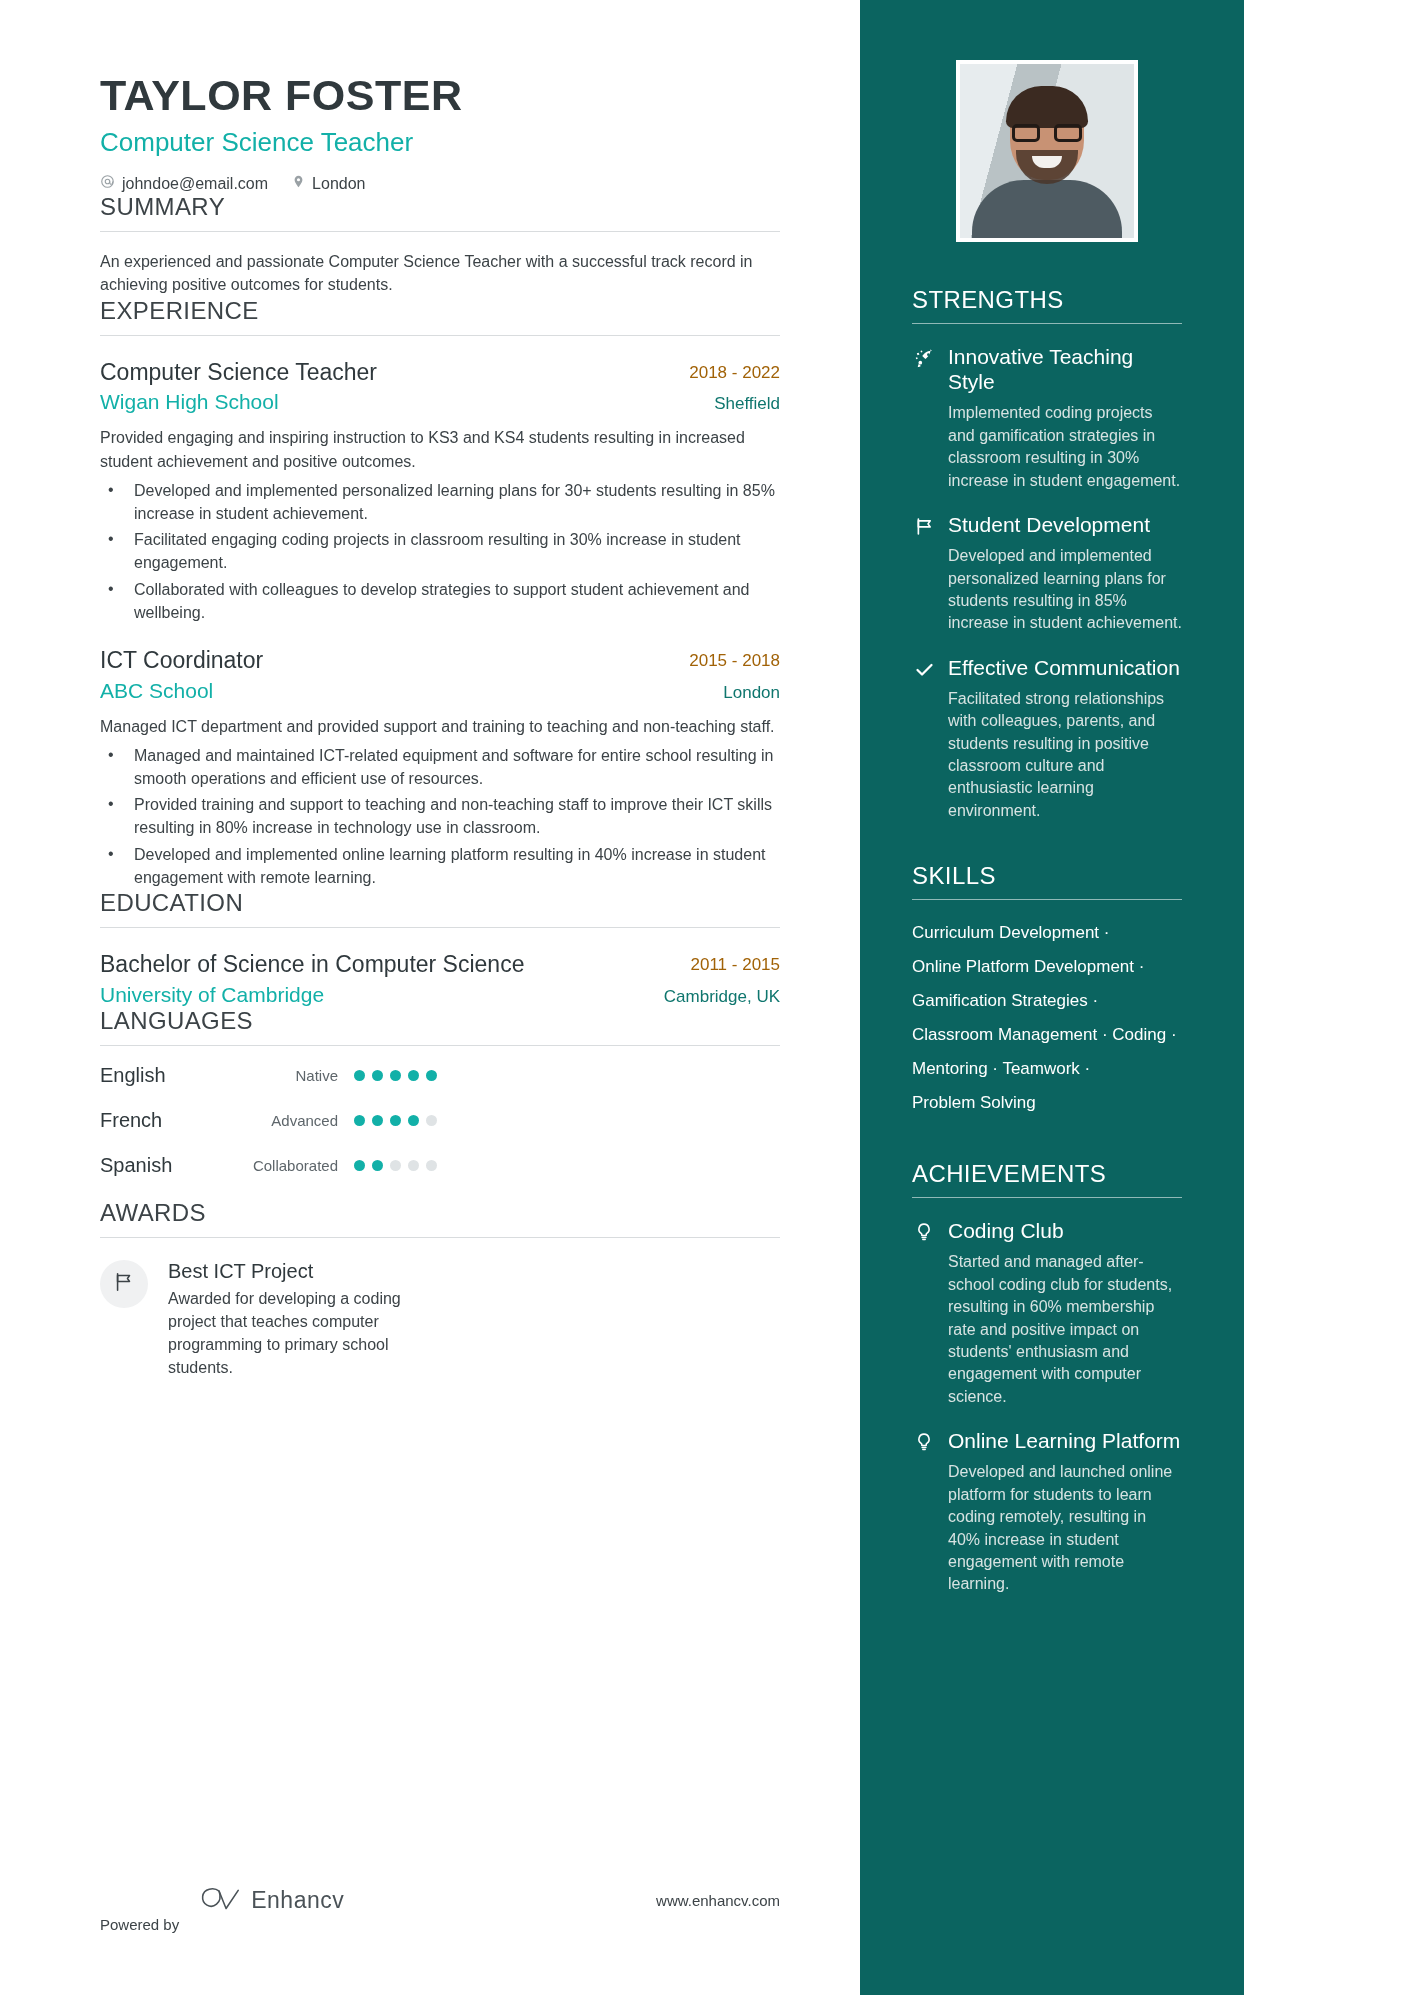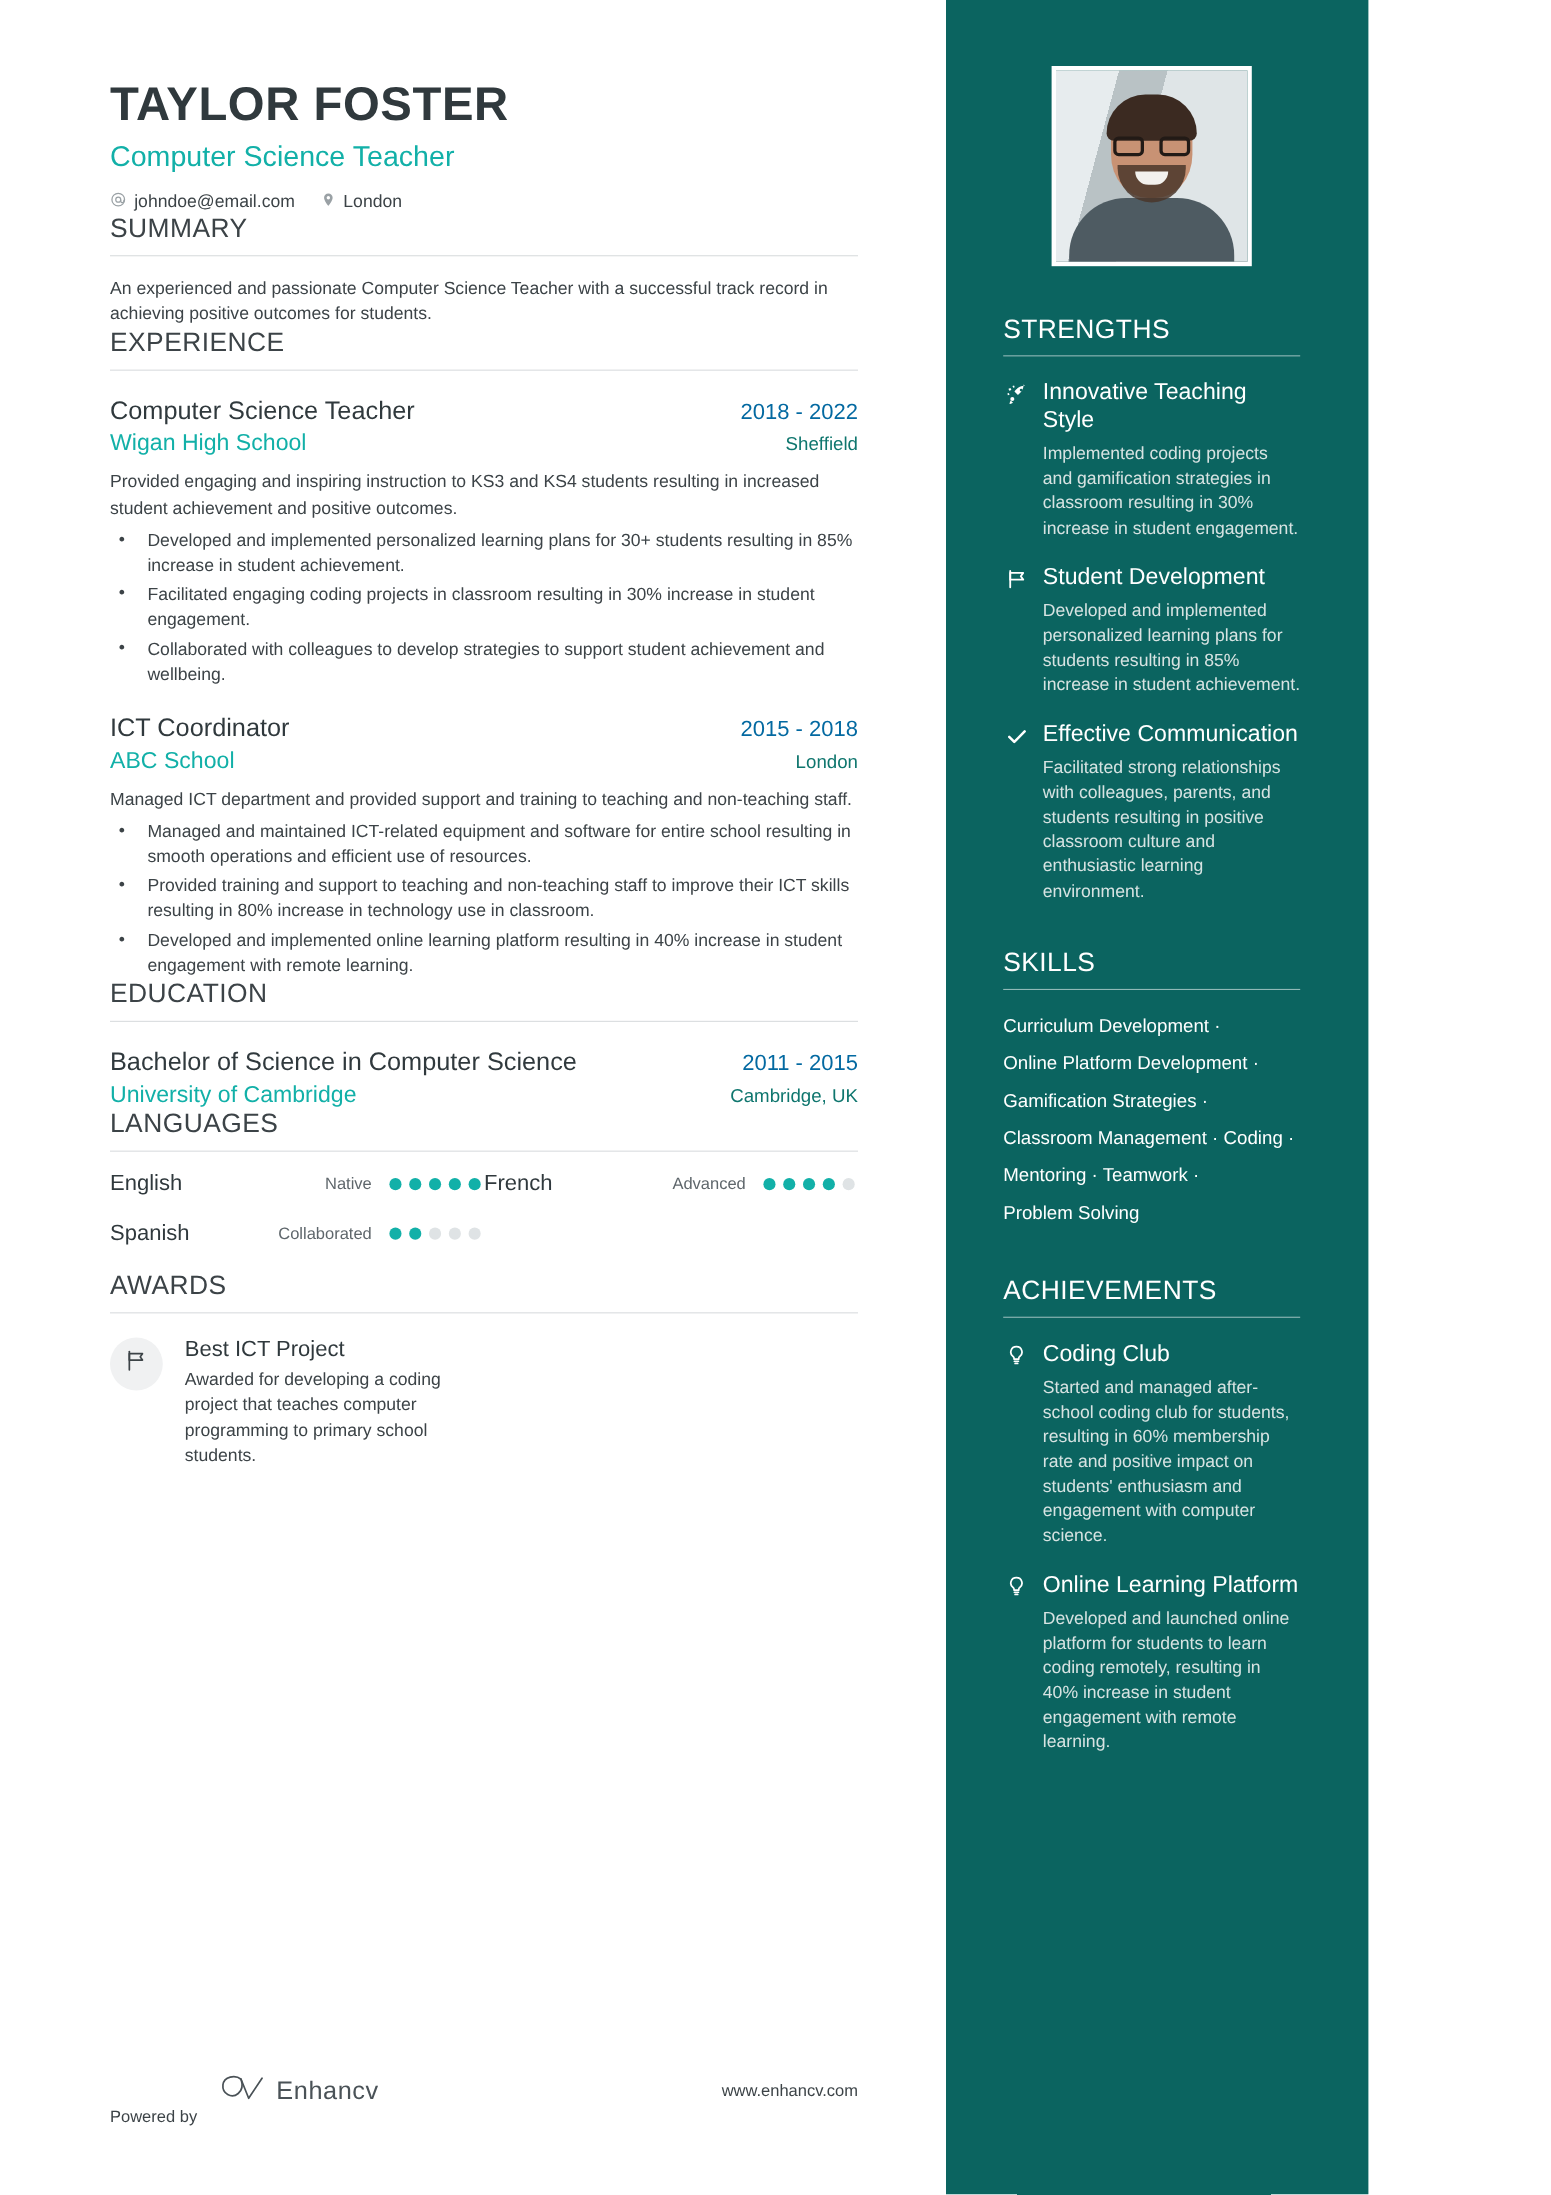--- a/index.html
+++ b/index.html
@@ -26,39 +26,39 @@
   .section { }
   .section-title {
     font-size: 24px; color: #3c4347; letter-spacing: .4px; font-weight: 400;
     padding-bottom: 10px;
   }
   .section-rule { height: 1px; background: #d9dcde; width: 100%; }
 
   .entry { margin-top: 22px; }
   .entry-head { display: flex; justify-content: space-between; align-items: flex-start; gap: 20px; }
   .entry-title { font-size: 23px; color: #30393d; line-height: 1.25; max-width: 500px; }
-  .entry-date { font-size: 20px; color: #0369a1; white-space: nowrap; padding-top: 5px; }
+  .entry-date { font-size: 17px; color: #a16207; white-space: nowrap; padding-top: 5px; }
   .entry-sub { display: flex; justify-content: space-between; align-items: baseline; margin-top: 4px; gap: 20px; }
   .entry-org { font-size: 21px; color: #12b0a8; }
   .entry-loc { font-size: 17px; color: #0f766e; white-space: nowrap; }
 
   .entry-desc { font-size: 16px; color: #3c4347; line-height: 1.45; margin-top: 12px; }
   .bullets { margin-top: 6px; list-style: none; }
   .bullets li {
     font-size: 16px; color: #3c4347; line-height: 1.45;
     position: relative; padding-left: 34px; margin-top: 3px;
   }
   .bullets li::before {
     content: "\2022"; position: absolute; left: 8px; top: -1px; color: #3c4347; font-size: 16px;
   }
 
   .summary-text { font-size: 16px; color: #3c4347; line-height: 1.45; margin-top: 18px; }
 
   
-  .lang-grid { display: flex; flex-wrap: wrap; margin-top: 18px; }
+  .lang-grid { display: flex; flex-wrap: wrap; margin-top: 18px; flex-direction: column; }
   .lang-item { width: 50%; display: flex; align-items: center; margin-bottom: 22px; }
   .lang-name { font-size: 20px; color: #30393d; flex: 1; }
   .lang-level { font-size: 15px; color: #5e666b; margin-right: 16px; white-space: nowrap; }
   .dots { display: flex; gap: 7px; align-items: center; width: 86px; }
   .dot { width: 11px; height: 11px; border-radius: 50%; background: #dfe3e5; }
   .dot.on { background: #12b0a8; }
 
   
   .award { display: flex; gap: 20px; margin-top: 22px; align-items: flex-start; }
   .award-badge {

